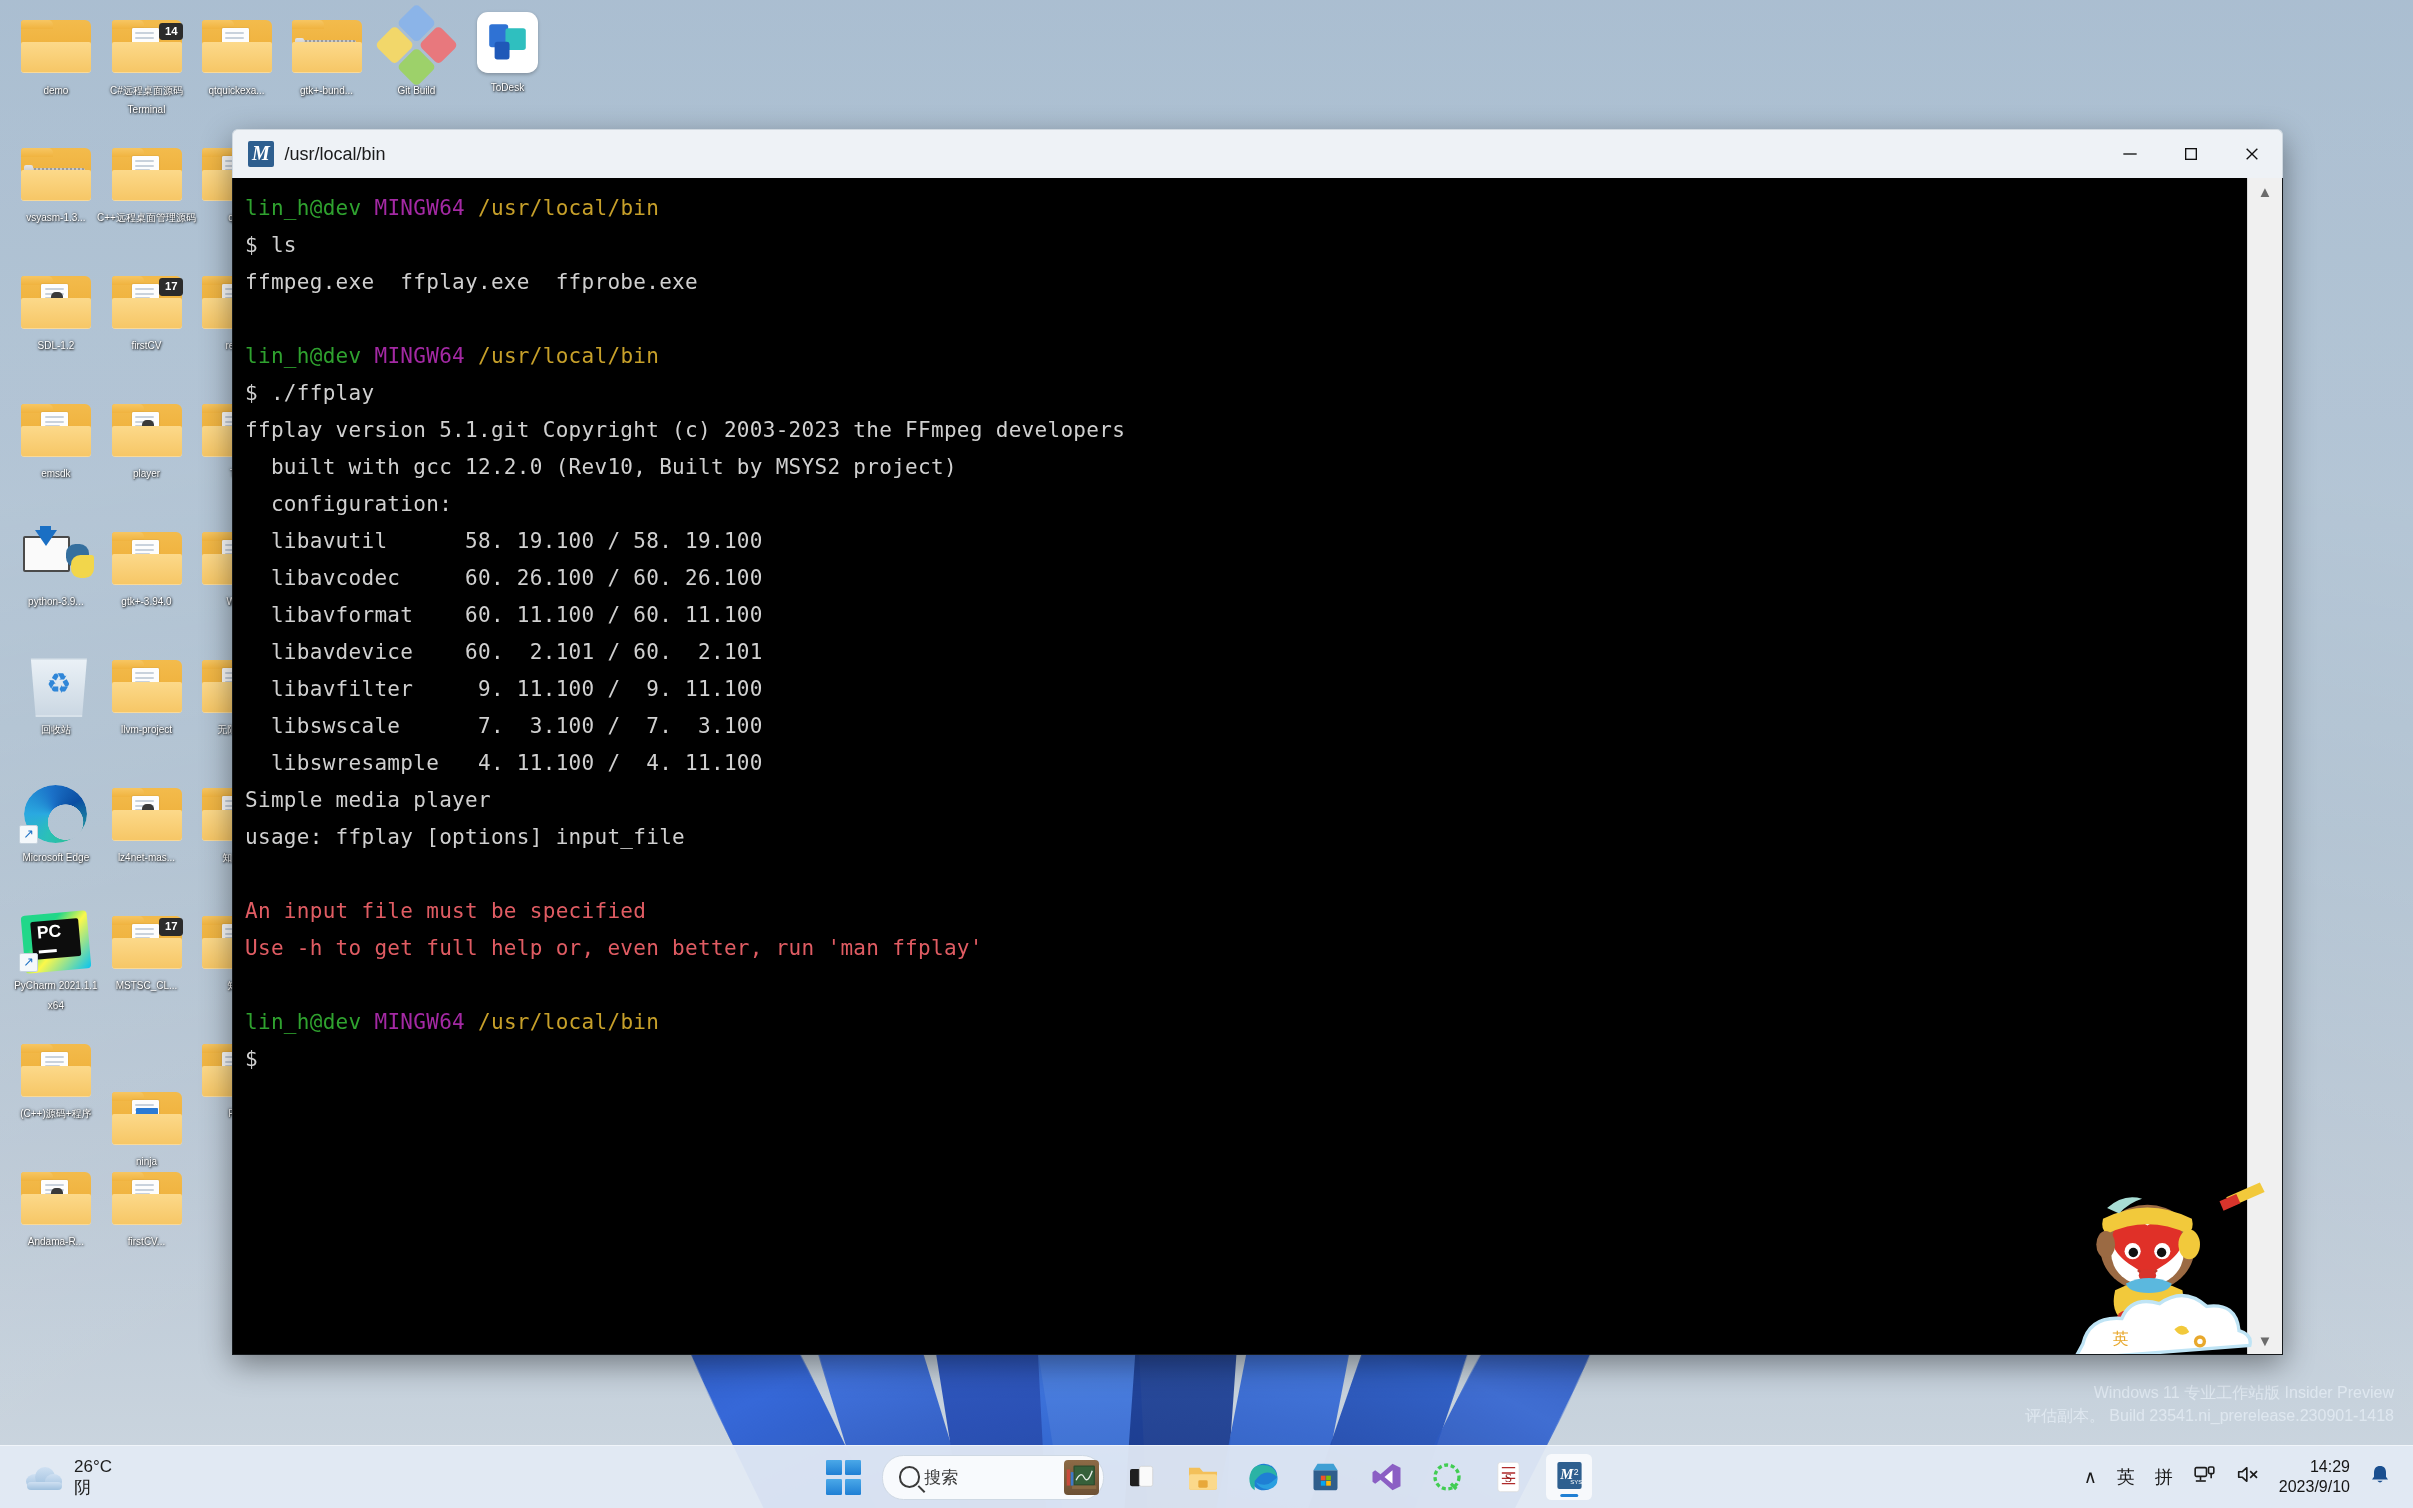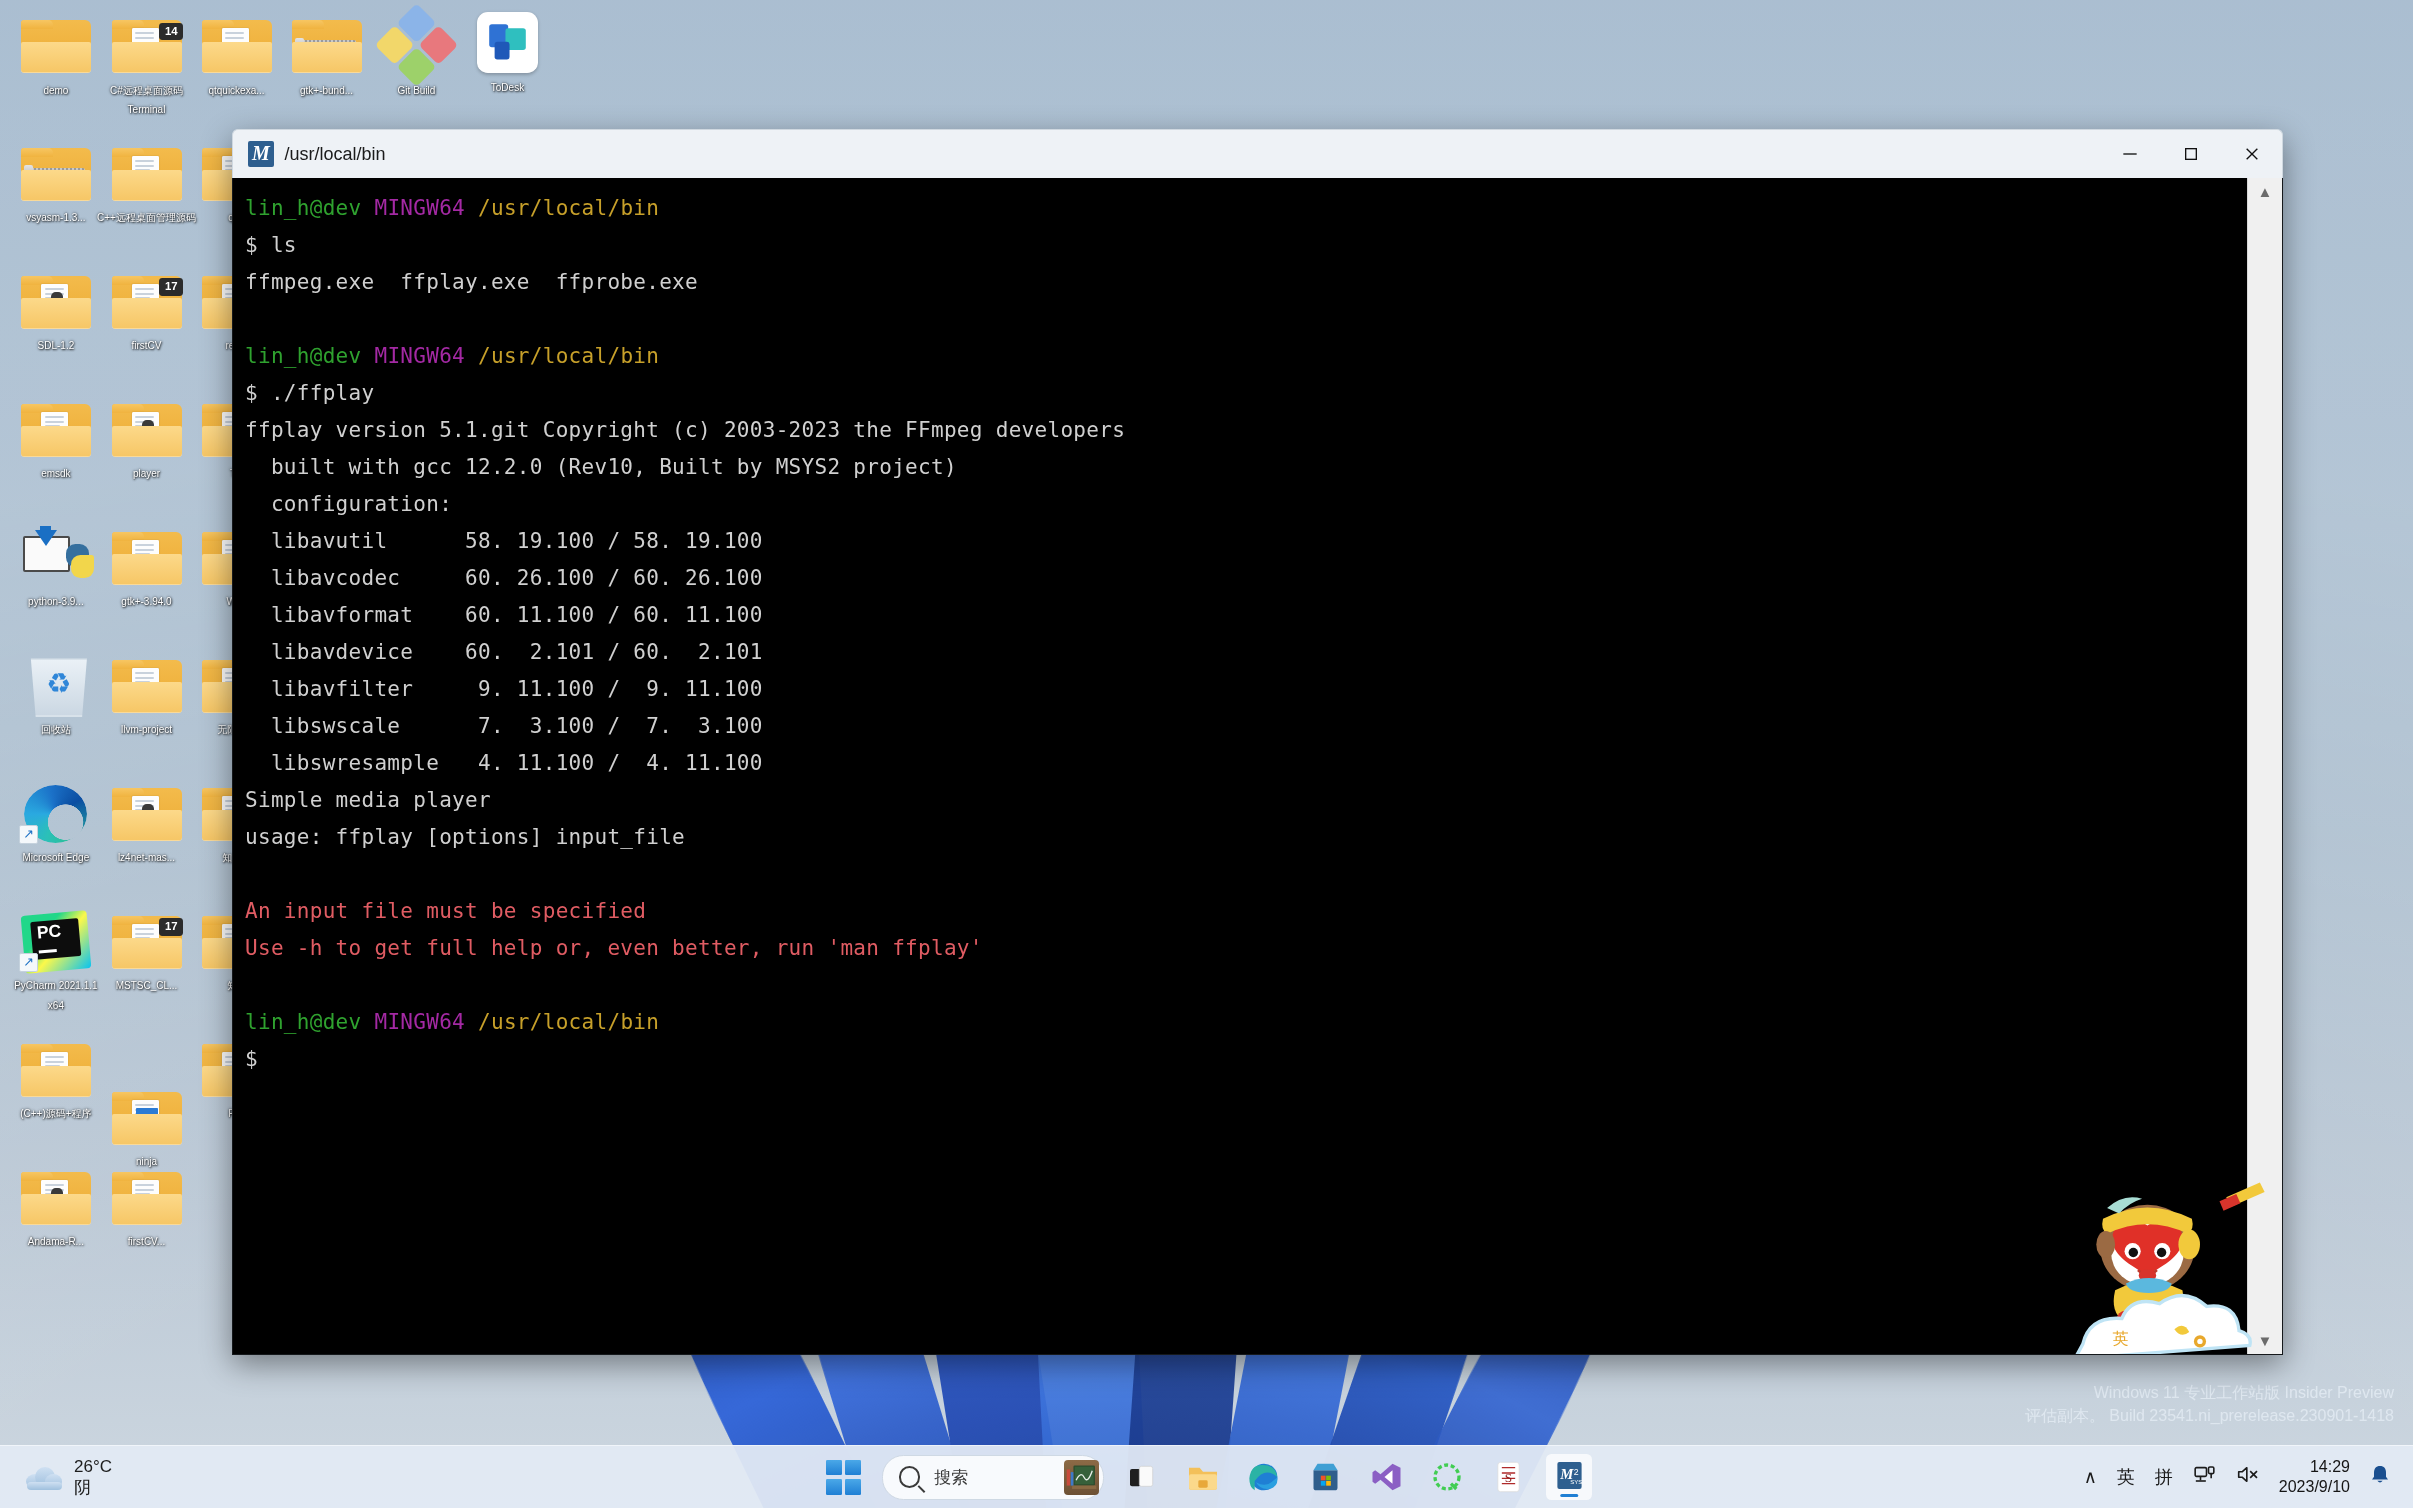--- a/index.html
+++ b/index.html
@@ -121,21 +121,21 @@
   #weather .cloud b{position:absolute;background:linear-gradient(180deg,#cfe0f2,#9fc0de);border-radius:50%;display:block;}
   #weather .txt{margin-left:9.4px;font-size:17px;color:#1d1d1d;line-height:21px;}
   #tb-center{position:absolute;left:0;right:0;display:flex;justify-content:center;align-items:center;gap:15px;}
   .tb-item{width:46px;height:46px;display:flex;align-items:center;justify-content:center;border-radius:5.4px;position:relative;}
   #start{width:35px;height:35px;display:grid;grid-template-columns:1fr 1fr;grid-template-rows:1fr 1fr;gap:3.4px;}
   #start i{background:linear-gradient(180deg,#4aa8e8,#1f7fd4);border-radius:1.3px;}
   #searchbox{width:202px;height:43px;background:rgba(255,255,255,.82);border:0.7px solid #cfd9e4;border-radius:21.5px;
     display:flex;align-items:center;padding:0 9.4px;position:relative;}
   #searchbox .mag{width:17.5px;height:17.5px;border:2px solid #3a3a3a;border-radius:50%;margin-left:6.7px;position:relative;}
   #searchbox .mag:after{content:"";position:absolute;right:-7.4px;bottom:-4.7px;width:8.8px;height:2px;background:#3a3a3a;transform:rotate(45deg);}
-  #searchbox .ph{margin-left:14px;font-size:17px;color:#3a3a3a;}
+  #searchbox .ph{margin-left:4px;font-size:17px;color:#3a3a3a;}
   #searchbox .widget{position:absolute;right:4px;top:4px;width:35px;height:35px;border-radius:4px;
     background:linear-gradient(180deg,#8c6a46,#6d5134);}
   .tray{margin-left:auto;display:flex;align-items:center;gap:20px;padding-right:23px;font-size:18px;color:#1b1b1b;}
   #clock{font-size:16px;line-height:20px;text-align:right;color:#151515;}
   .active-underline{position:absolute;bottom:2.7px;left:50%;transform:translateX(-50%);width:17.5px;height:3.4px;
     background:#1f7fd4;border-radius:2px;}
 </style>
 </head>
 <body>
 

